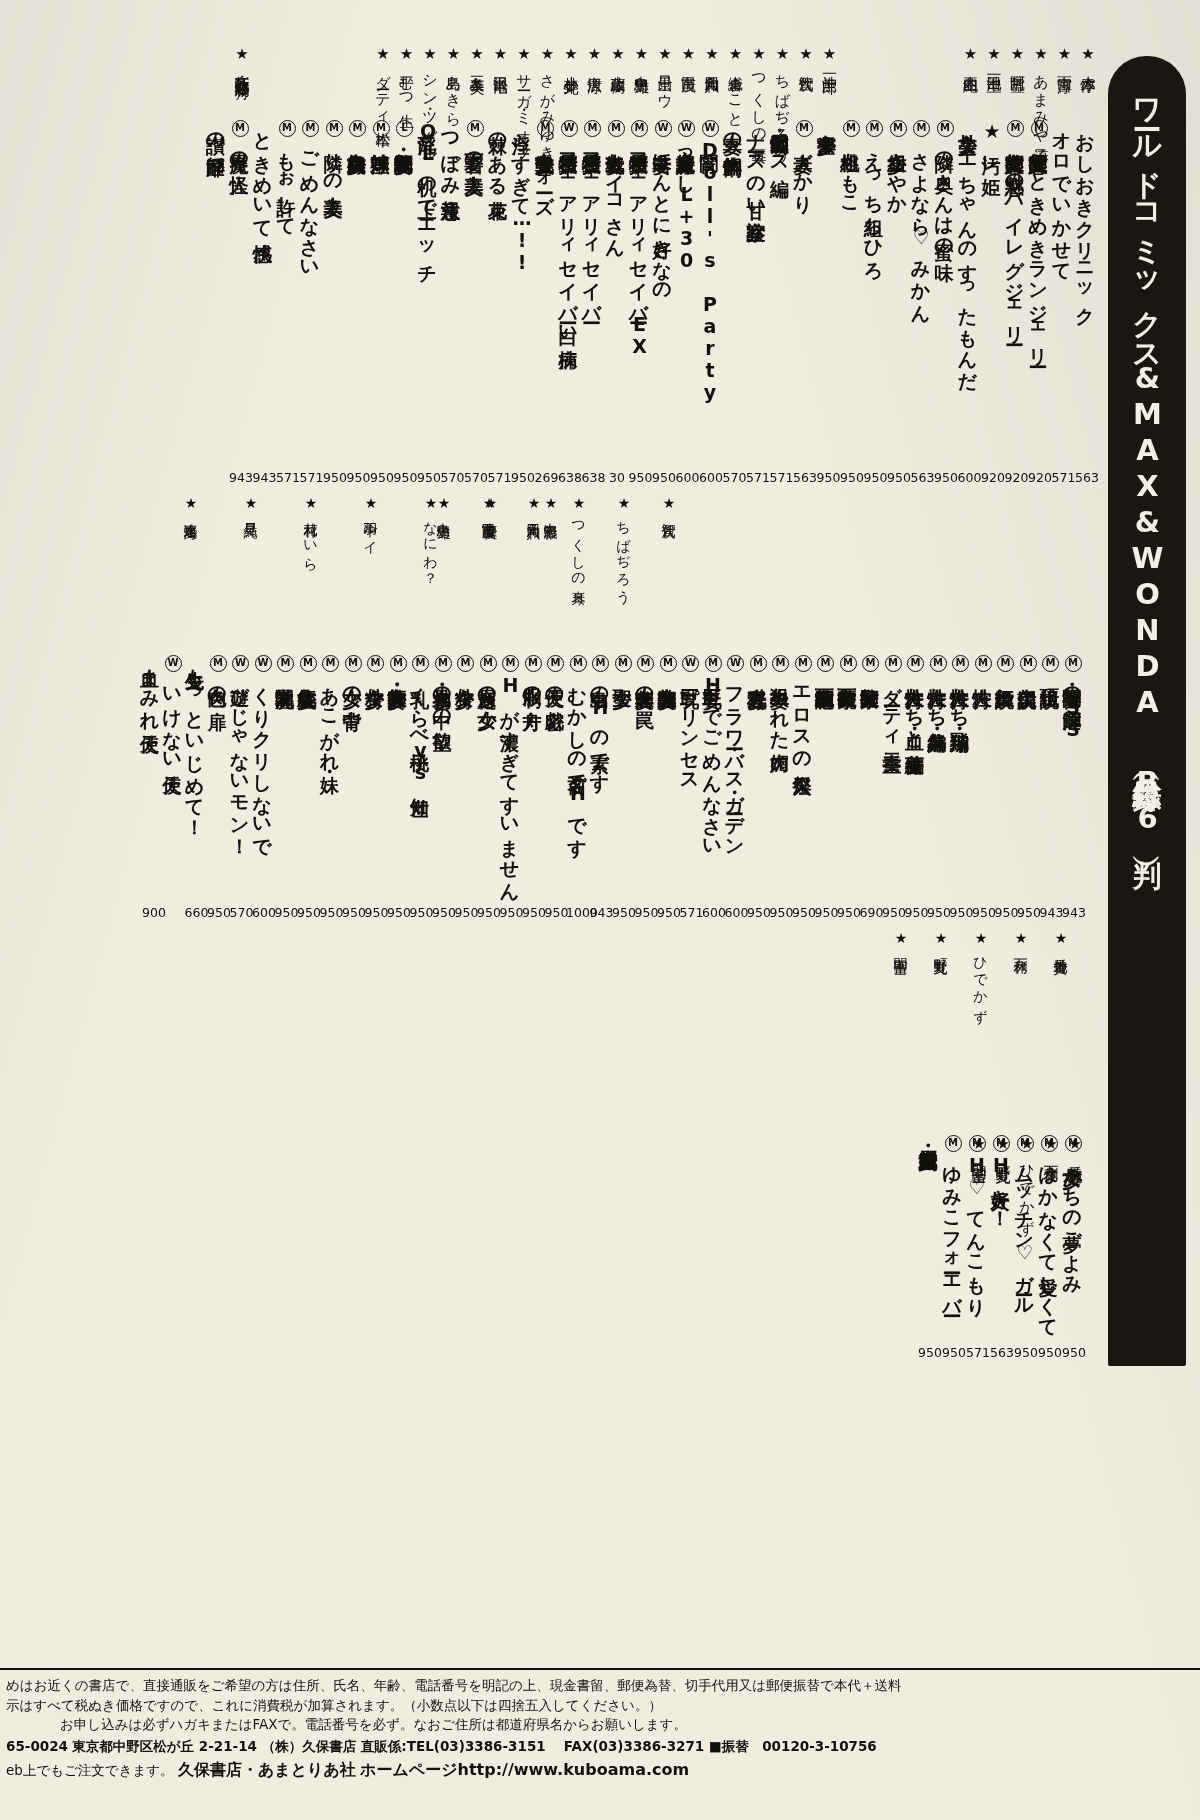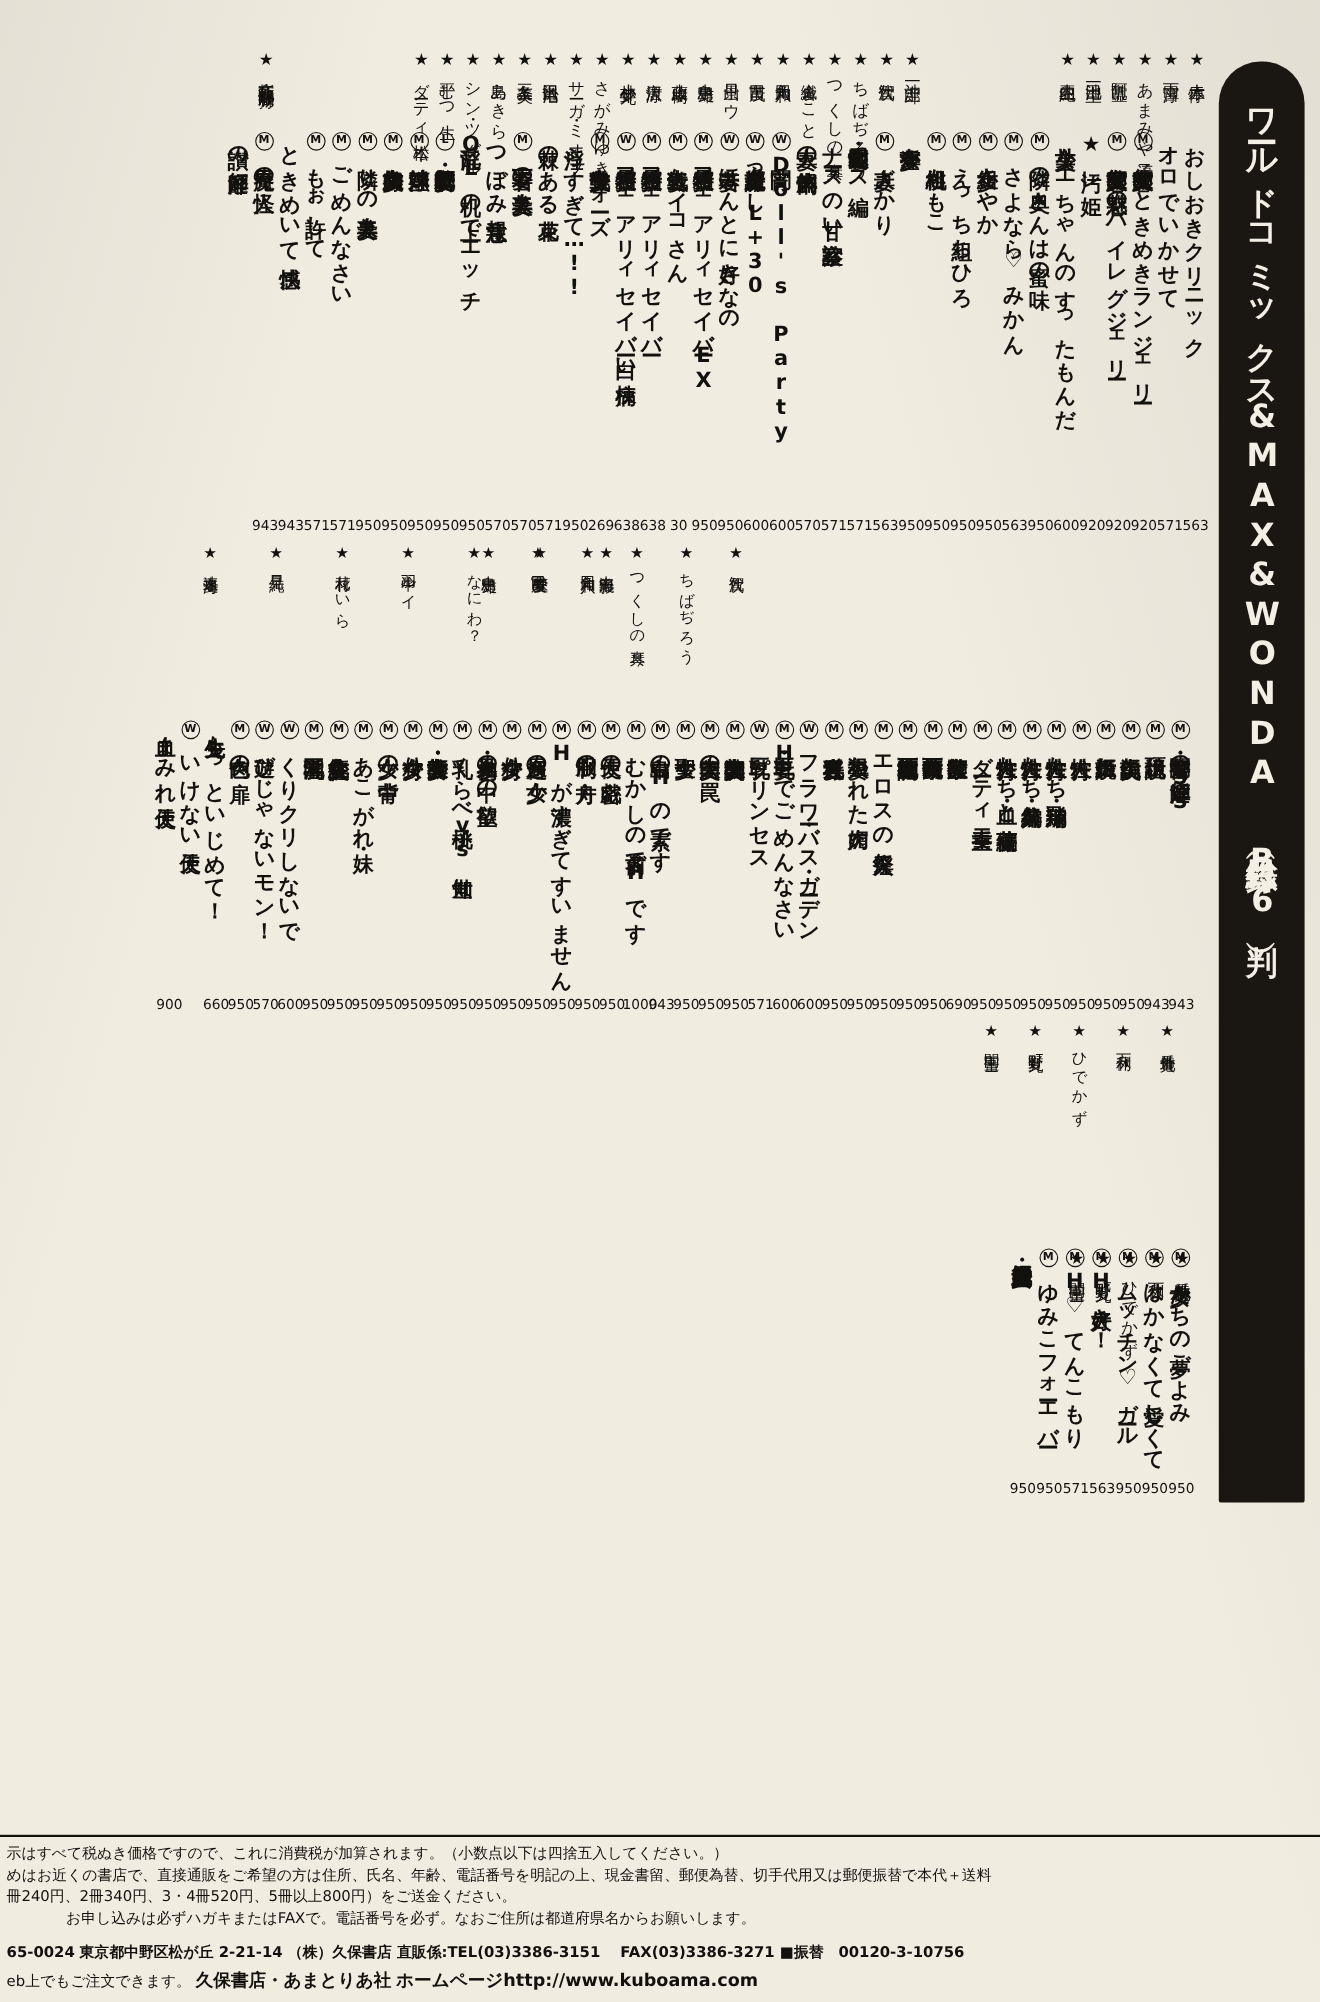--- a/index.html
+++ b/index.html
@@ -352,25 +352,24 @@
       <div class="subauthor" style="right: 700px; top: 495px;">★中森愛</div>
       <div class="subauthor" style="right: 760px; top: 495px;">★なにわ？</div>
       <div class="subauthor" style="right: 820px; top: 495px;">★羽中ルイ</div>
       <div class="subauthor" style="right: 880px; top: 495px;">★花村れいら</div>
       <div class="subauthor" style="right: 940px; top: 495px;">★早見純</div>
       <div class="subauthor" style="right: 1000px; top: 495px;">★速水憂海</div>
     </div>
 
   <div class="hr" style="bottom:150px;"></div>
   <div class="footer">
+    <div class="line">めはお近くの書店で、直接通販をご希望の方は住所、氏名、年齢、電話番号を明記の上、現金書留、郵便為替、切手代用又は郵便振替で本代＋送料</div>
     <div class="line">示はすべて税ぬき価格ですので、これに消費税が加算されます。（小数点以下は四捨五入してください。）</div>
-    <div class="line">めはお近くの書店で、直接通販をご希望の方は住所、氏名、年齢、電話番号を明記の上、現金書留、郵便為替、切手代用又は郵便振替で本代＋送料</div>
-    <div class="line">冊240円、2冊340円、3・4冊520円、5冊以上800円）をご送金ください。</div>
     <div class="line" style="padding-left:54px;">お申し込みは必ずハガキまたはFAXで。電話番号を必ず。なおご住所は都道府県名からお願いします。</div>
-    <div class="line" style="margin-top:12px;">
+    <div class="line" style="margin-top:2px;">
       <span class="b">65-0024</span>
       <span class="b">東京都中野区松が丘 2-21-14 （株）久保書店 直販係:TEL(03)3386-3151 　FAX(03)3386-3271 ■振替　00120-3-10756</span>
     </div>
     <div class="line" style="margin-top:2px;">
       <span>eb上でもご注文できます。</span>
       <span class="big-order">久保書店・あまとりあ社</span>
       <span class="big-order">ホームページhttp://www.kuboama.com</span>
     </div>
   </div>
 

